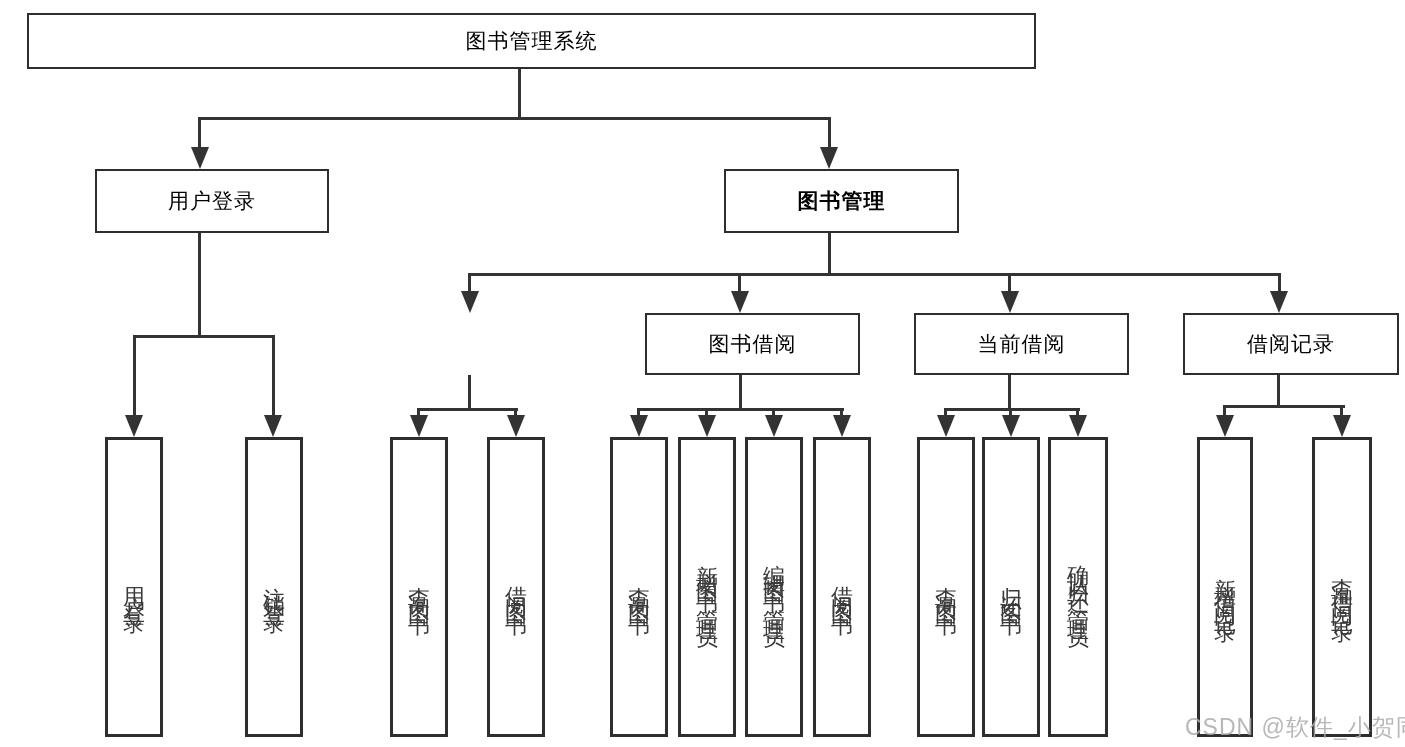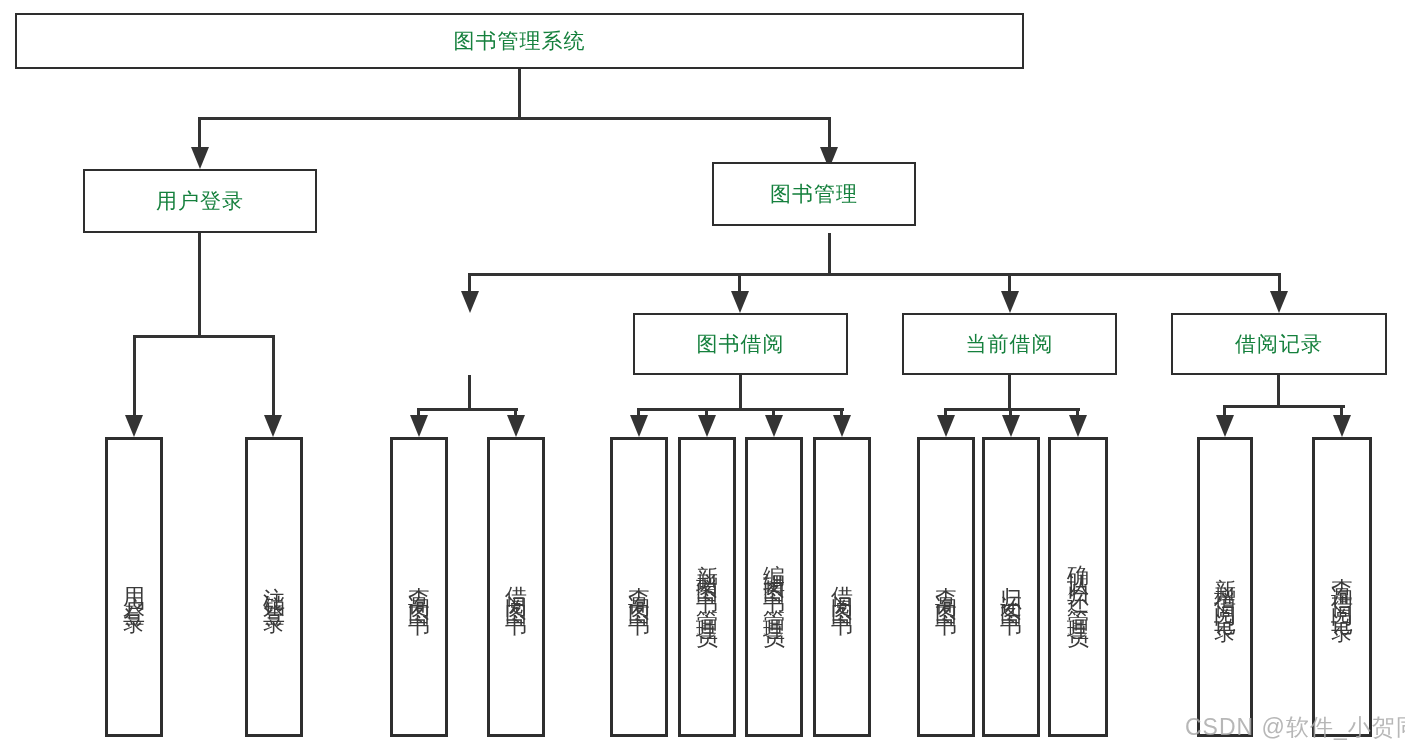--- a/index.html
+++ b/index.html
@@ -13,24 +13,25 @@
   }
   
   .box {
     position: absolute;
     box-sizing: border-box;
     border: 2px solid #2e2e2e;
     background: #ffffff;
     display: flex;
     align-items: center;
     justify-content: center;
-    color: #15803d;
+    color: #000000;
     font-size: 21px;
     letter-spacing: 1px;
     white-space: nowrap;
+    margin-left: 12px;
   }
   .vbox {
     position: absolute;
     box-sizing: border-box;
     border: 3px solid #2e2e2e;
     background: #ffffff;
     top: 437px;
     height: 300px;
     display: flex;
     align-items: center;
@@ -77,21 +78,21 @@
   <div class="vl" style="left:518px; top:69px;  height:50px;"></div>
   <div class="hl" style="left:198px; top:117px; width:633px;"></div>
   <div class="vl" style="left:198px; top:117px; height:36px;"></div>
   <div class="ar" style="left:191px; top:147px;"></div>
   <div class="vl" style="left:828px; top:117px; height:36px;"></div>
   <div class="ar" style="left:820px; top:147px;"></div>
 
   <div class="box" style="left:83px; top:169px; width:234px; height:64px;">
     <span>用户登录</span>
   </div>
-  <div class="box" style="left:712px; top:162px; width:204px; height:64px;">
+  <div class="box" style="left:712px; top:169px; width:235px; height:64px;font-weight:bold;">
     <span>图书管理</span>
   </div>
 
   <div class="vl" style="left:198px; top:233px; height:104px;"></div>
   <div class="hl" style="left:133px; top:335px; width:142px;"></div>
   <div class="vl" style="left:133px; top:335px; height:88px;"></div>
   <div class="ar" style="left:125px; top:415px;"></div>
   <div class="vl" style="left:272px; top:335px; height:88px;"></div>
   <div class="ar" style="left:264px; top:415px;"></div>
 

